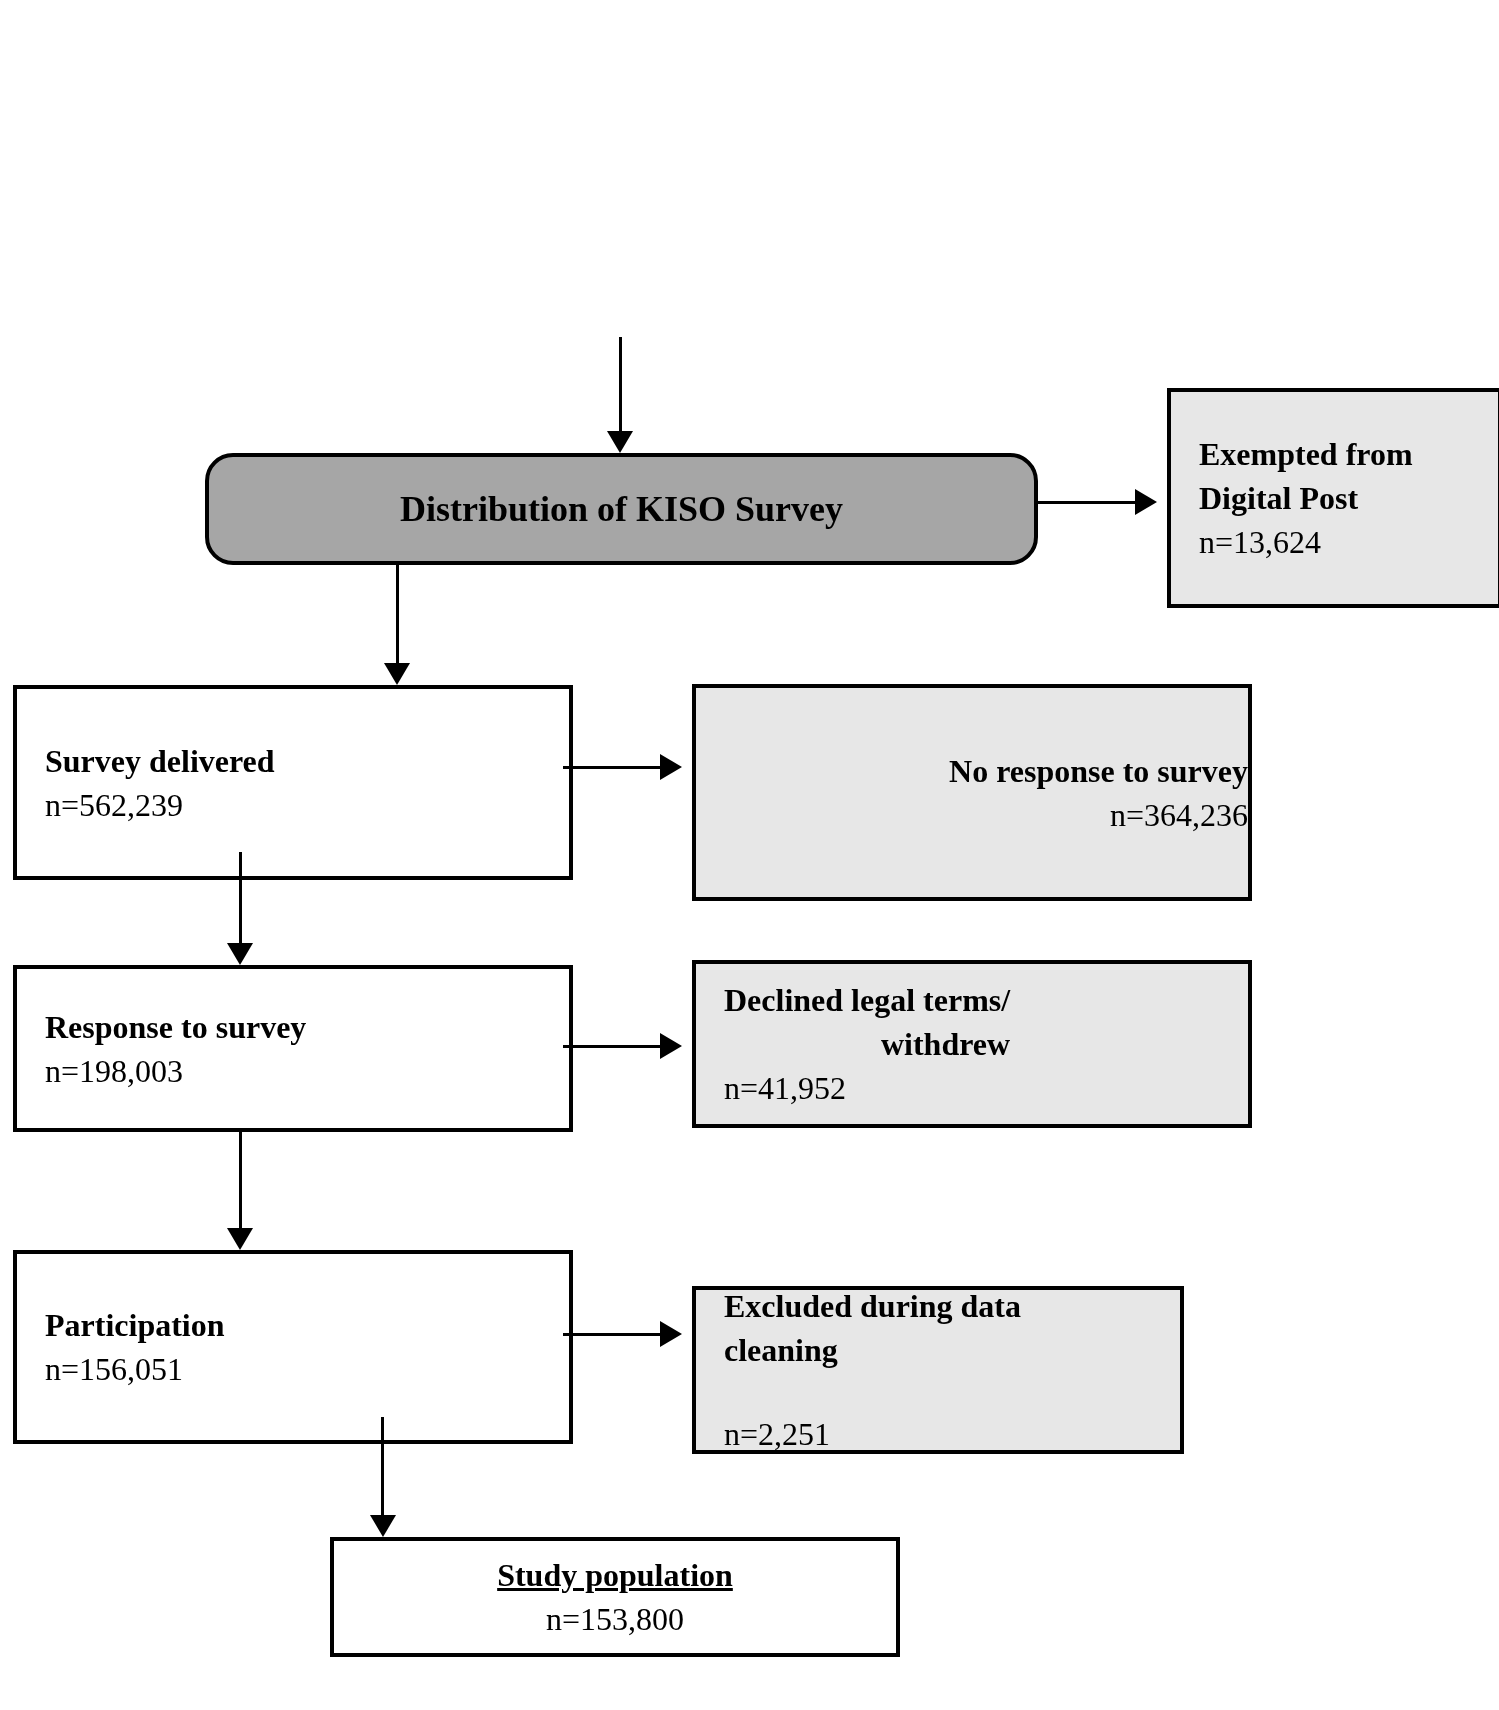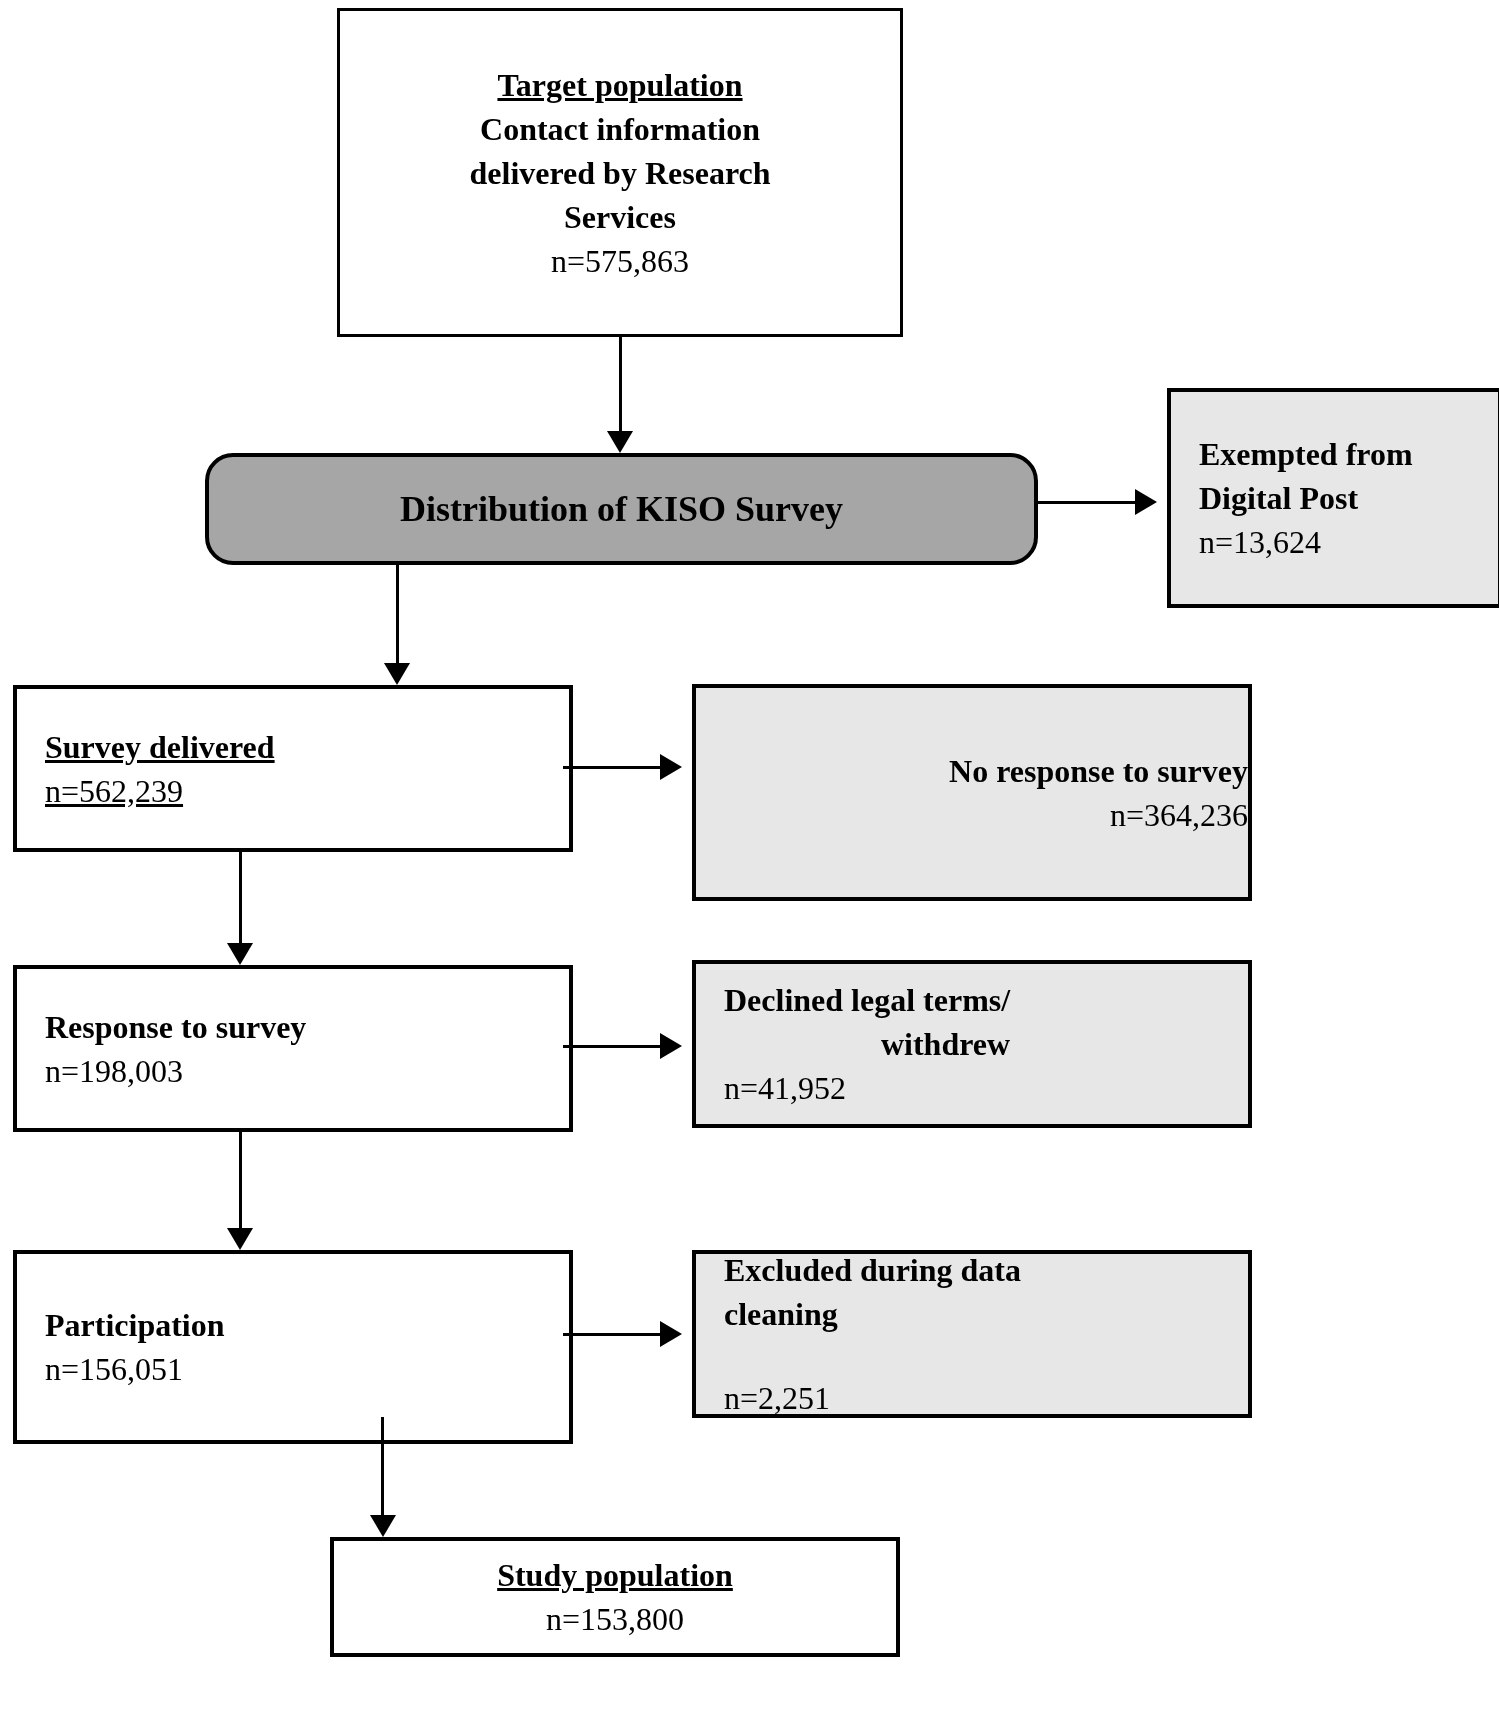--- a/index.html
+++ b/index.html
@@ -38,26 +38,26 @@
   .gray { background: #e7e7e7; }
 
   #top-box { left: 337px; top: 8px; width: 566px; height: 329px; border-width: 3px; }
   #distribution-box {
     left: 205px; top: 453px; width: 833px; height: 112px;
     background: #a6a6a6; border-radius: 28px;
     align-items: center; text-align: center;
   }
   #distribution-box .label { font-size: 36px; }
   #exempted-box { left: 1157px; top: 388px; width: 335px; height: 220px; }
-  #delivered-box { left: 3px; top: 685px; width: 560px; height: 167px; text-decoration: underline; }
+  #delivered-box { left: 3px; top: 685px; width: 560px; height: 195px; }
   #no-response-box { left: 682px; top: 684px; width: 560px; height: 217px; align-items: flex-end; }
   #response-box { left: 3px; top: 965px; width: 560px; height: 167px; }
   #declined-box { left: 682px; top: 960px; width: 560px; height: 168px; text-align: right; }
   #participation-box { left: 3px; top: 1250px; width: 560px; height: 194px; }
-  #excluded-box { left: 682px; top: 1250px; width: 560px; height: 168px; gap: 40px; }
+  #excluded-box { left: 682px; top: 1286px; width: 492px; height: 168px; gap: 40px; }
   #study-box { left: 330px; top: 1537px; width: 570px; height: 120px; }
 
   .vline { position: absolute; width: 3px; background: #000000; }
   .hline { position: absolute; height: 3px; background: #000000; }
   .head-down {
     position: absolute; width: 0; height: 0;
     border-left: 13px solid transparent;
     border-right: 13px solid transparent;
     border-top: 22px solid #000000;
   }
@@ -66,27 +66,20 @@
     border-top: 13px solid transparent;
     border-bottom: 13px solid transparent;
     border-left: 22px solid #000000;
   }
 </style>
 </head>
 <body>
 
 <div id="stage">
 
-  <div class="box centered" id="top-box">
-    <div class="title">Target population</div>
-    <div class="body">Contact information
-delivered by Research
-Services</div>
-    <div class="n">n=575,863</div>
-  </div>
 
   <div>
     <div class="vline" style="left:619px; top:337px; height:96px;"></div>
     <div class="head-down" style="left:607px; top:431px;"></div>
   </div>
 
   <div class="box" id="distribution-box">
     <div class="label">Distribution of KISO Survey</div>
   </div>
 

